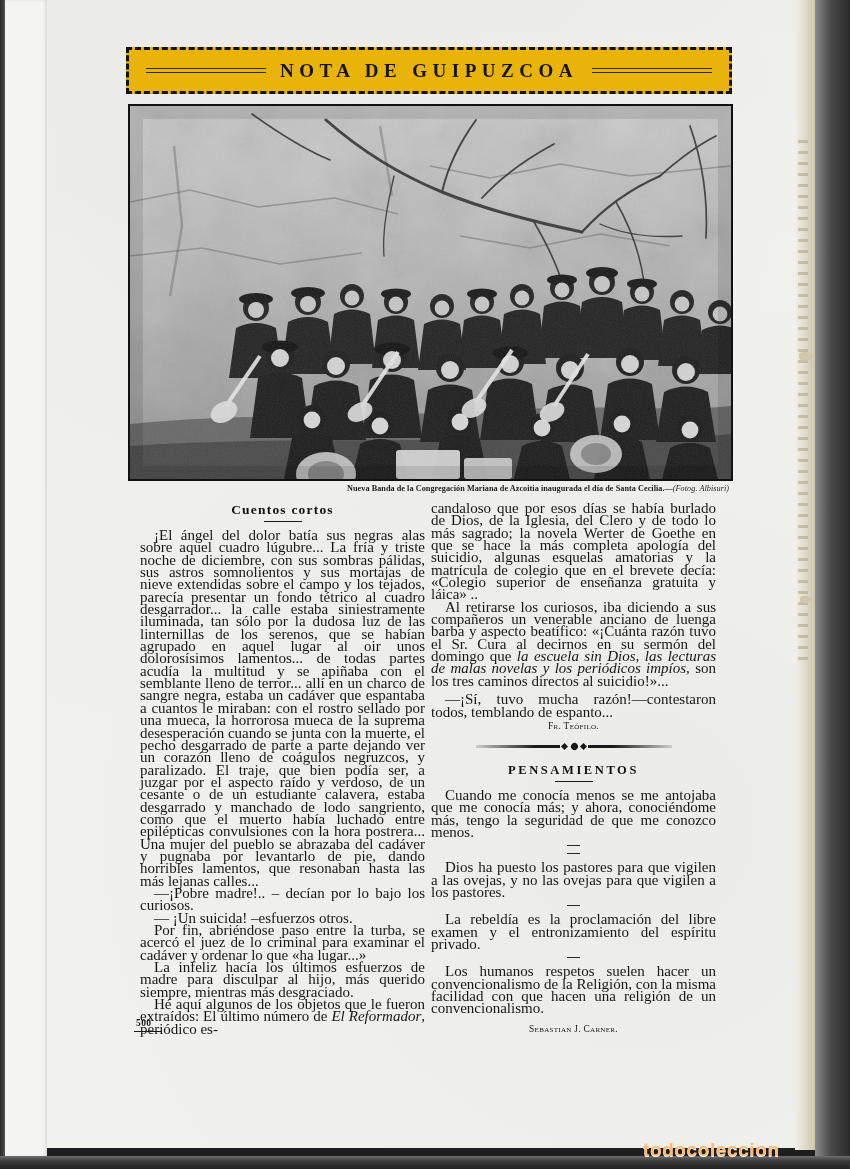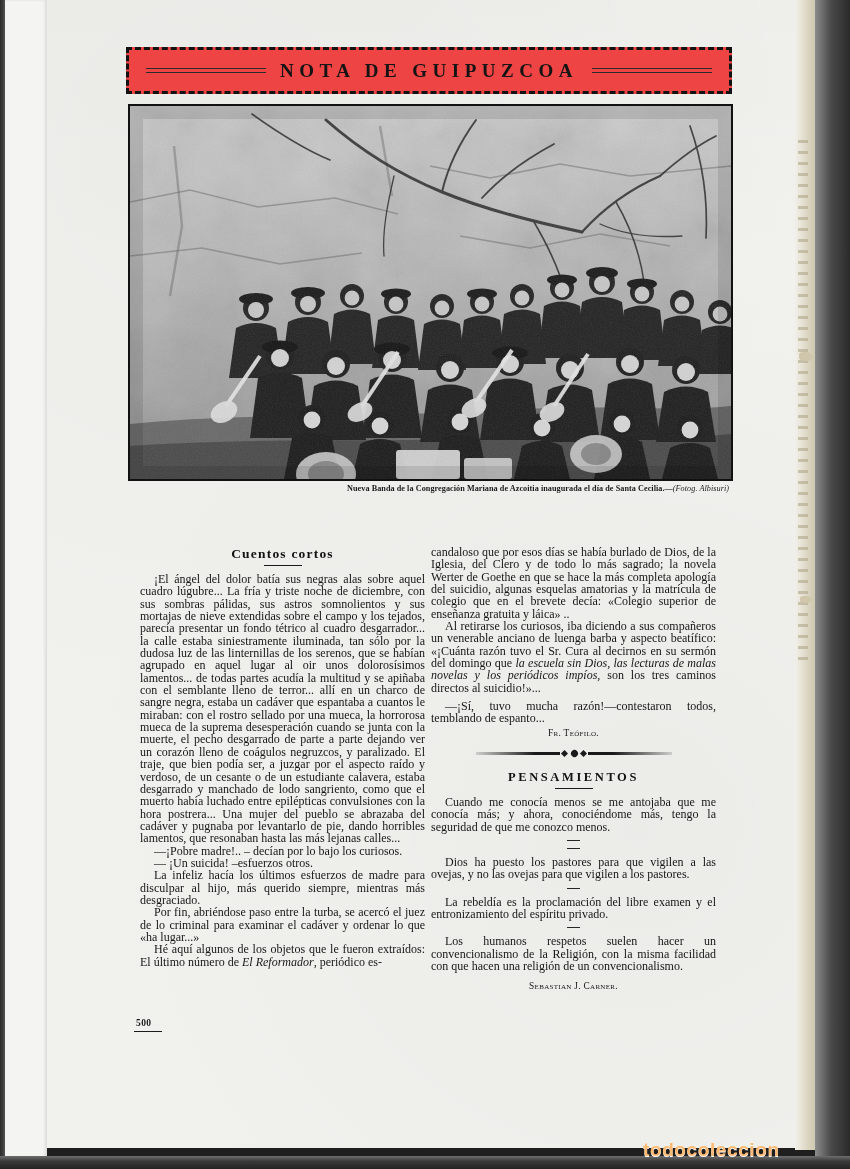--- a/index.html
+++ b/index.html
@@ -85,21 +85,21 @@
     border-radius:40% 60% 55% 45%;
   }
 
   
   #masthead {
     position: absolute;
     left: 126px; top: 47px;
     width: 606px; height: 47px;
     box-sizing: border-box;
     border: 3px dashed #121212;
-    background: #ef4444;
+    background: #eab308;
     display: flex;
     align-items: center;
     justify-content: center;
   }
   #masthead-inner{
     display:flex;
     align-items:center;
     justify-content:center;
     width:100%;
     gap: 14px;
@@ -145,21 +145,21 @@
     letter-spacing: .05px;
   }
   #photo-caption em{
     font-weight: 400;
     font-style: italic;
   }
 
   
   #columns {
     position: absolute;
-    left: 140px; top: 546px;
+    left: 140px; top: 502px;
     width: 588px;
     display: flex;
     gap: 6px;
   }
   .col { width: 285px; }
 
   .sec-title {
     text-align: center;
     font-family: "Liberation Serif", serif;
     font-weight: 700;
@@ -171,21 +171,21 @@
   .sec-title.spaced { letter-spacing: 2.6px; font-size: 12.5px; margin-top: 12px; }
   .title-rule {
     width: 38px; height: 0;
     border-top: 1.6px solid #1a1a1a;
     margin: 2px auto 7px auto;
   }
 
   p.body {
     margin: 0;
     font-family: "Liberation Serif", serif;
-    font-size: 12px;
+    font-size: 15px;
     line-height: 12.35px;
     color: #161616;
     text-align: justify;
     text-indent: 14px;
     hyphens: auto;
     -webkit-hyphens: auto;
   }
   p.body.noind { text-indent: 0; }
   p.body i { font-style: italic; }
 
@@ -532,22 +532,22 @@
 
   <div id="columns">
 
     <div class="col">
       <div class="sec-title">Cuentos  cortos</div>
       <div class="title-rule"></div>
 
       <p class="body">¡El ángel del dolor batía sus negras alas sobre aquel cuadro lúgubre... La fría y triste noche de diciembre, con sus sombras pálidas, sus astros somnolientos y sus mortajas de nieve extendidas sobre el campo y los tejados, parecía presentar un fondo tétrico al cuadro desgarrador... la calle estaba siniestramente iluminada, tan sólo por la dudosa luz de las linternillas de los serenos, que se habían agrupado en aquel lugar al oir unos dolorosísimos lamentos... de todas partes acudía la multitud y se apiñaba con el semblante lleno de terror... allí en un charco de sangre negra, estaba un cadáver que espantaba a cuantos le miraban: con el rostro sellado por una mueca, la horrorosa mueca de la suprema desesperación cuando se junta con la muerte, el pecho desgarrado de parte a parte dejando ver un corazón lleno de coágulos negruzcos, y paralizado. El traje, que bien podía ser, a juzgar por el aspecto raído y verdoso, de un cesante o de un estudiante calavera, estaba desgarrado y manchado de lodo sangriento, como que el muerto había luchado entre epilépticas convulsiones con la hora postrera... Una mujer del pueblo se abrazaba del cadáver y pugnaba por levantarlo de pie, dando horribles lamentos, que resonaban hasta las más lejanas calles...</p>
       <p class="body">—¡Pobre madre!.. – decían por lo bajo los curiosos.</p>
       <p class="body">— ¡Un suicida! –esfuerzos otros.</p>
+      <p class="body">Por fin, abriéndose paso entre la turba, se acercó el juez de lo criminal para examinar el cadáver y ordenar lo que «ha lugar...»</p>
       <p class="body">La infeliz hacía los últimos esfuerzos de madre para disculpar al hijo, más querido siempre, mientras más desgraciado.</p>
-      <p class="body">Por fin, abriéndose paso entre la turba, se acercó el juez de lo criminal para examinar el cadáver y ordenar lo que «ha lugar...»</p>
 
       <p class="body"><span>Hé aquí algunos de los objetos que le fueron extraídos: El último número de </span><i>El Reformador</i><span>, periódico es-</span></p>
     </div>
 
     <div class="col">
 
       <p class="body noind">candaloso que por esos días se había burlado de Dios, de la Iglesia, del Clero y de todo lo más sagrado; la novela Werter de Goethe en que se hace la más completa apología del suicidio, algunas esquelas amatorias y la matrícula de colegio que en el brevete decía: «Colegio superior de enseñanza gratuita y láica» ..</p>
 
       <p class="body"><span>Al retirarse los curiosos, iba diciendo a sus compañeros un venerable anciano de luenga barba y aspecto beatífico: «¡Cuánta razón tuvo el Sr. Cura al decirnos en su sermón del domingo que </span><i>la escuela sin Dios, las lecturas de malas novelas y los periódicos impíos,</i><span> son los tres caminos directos al suicidio!»...</span></p>
 

